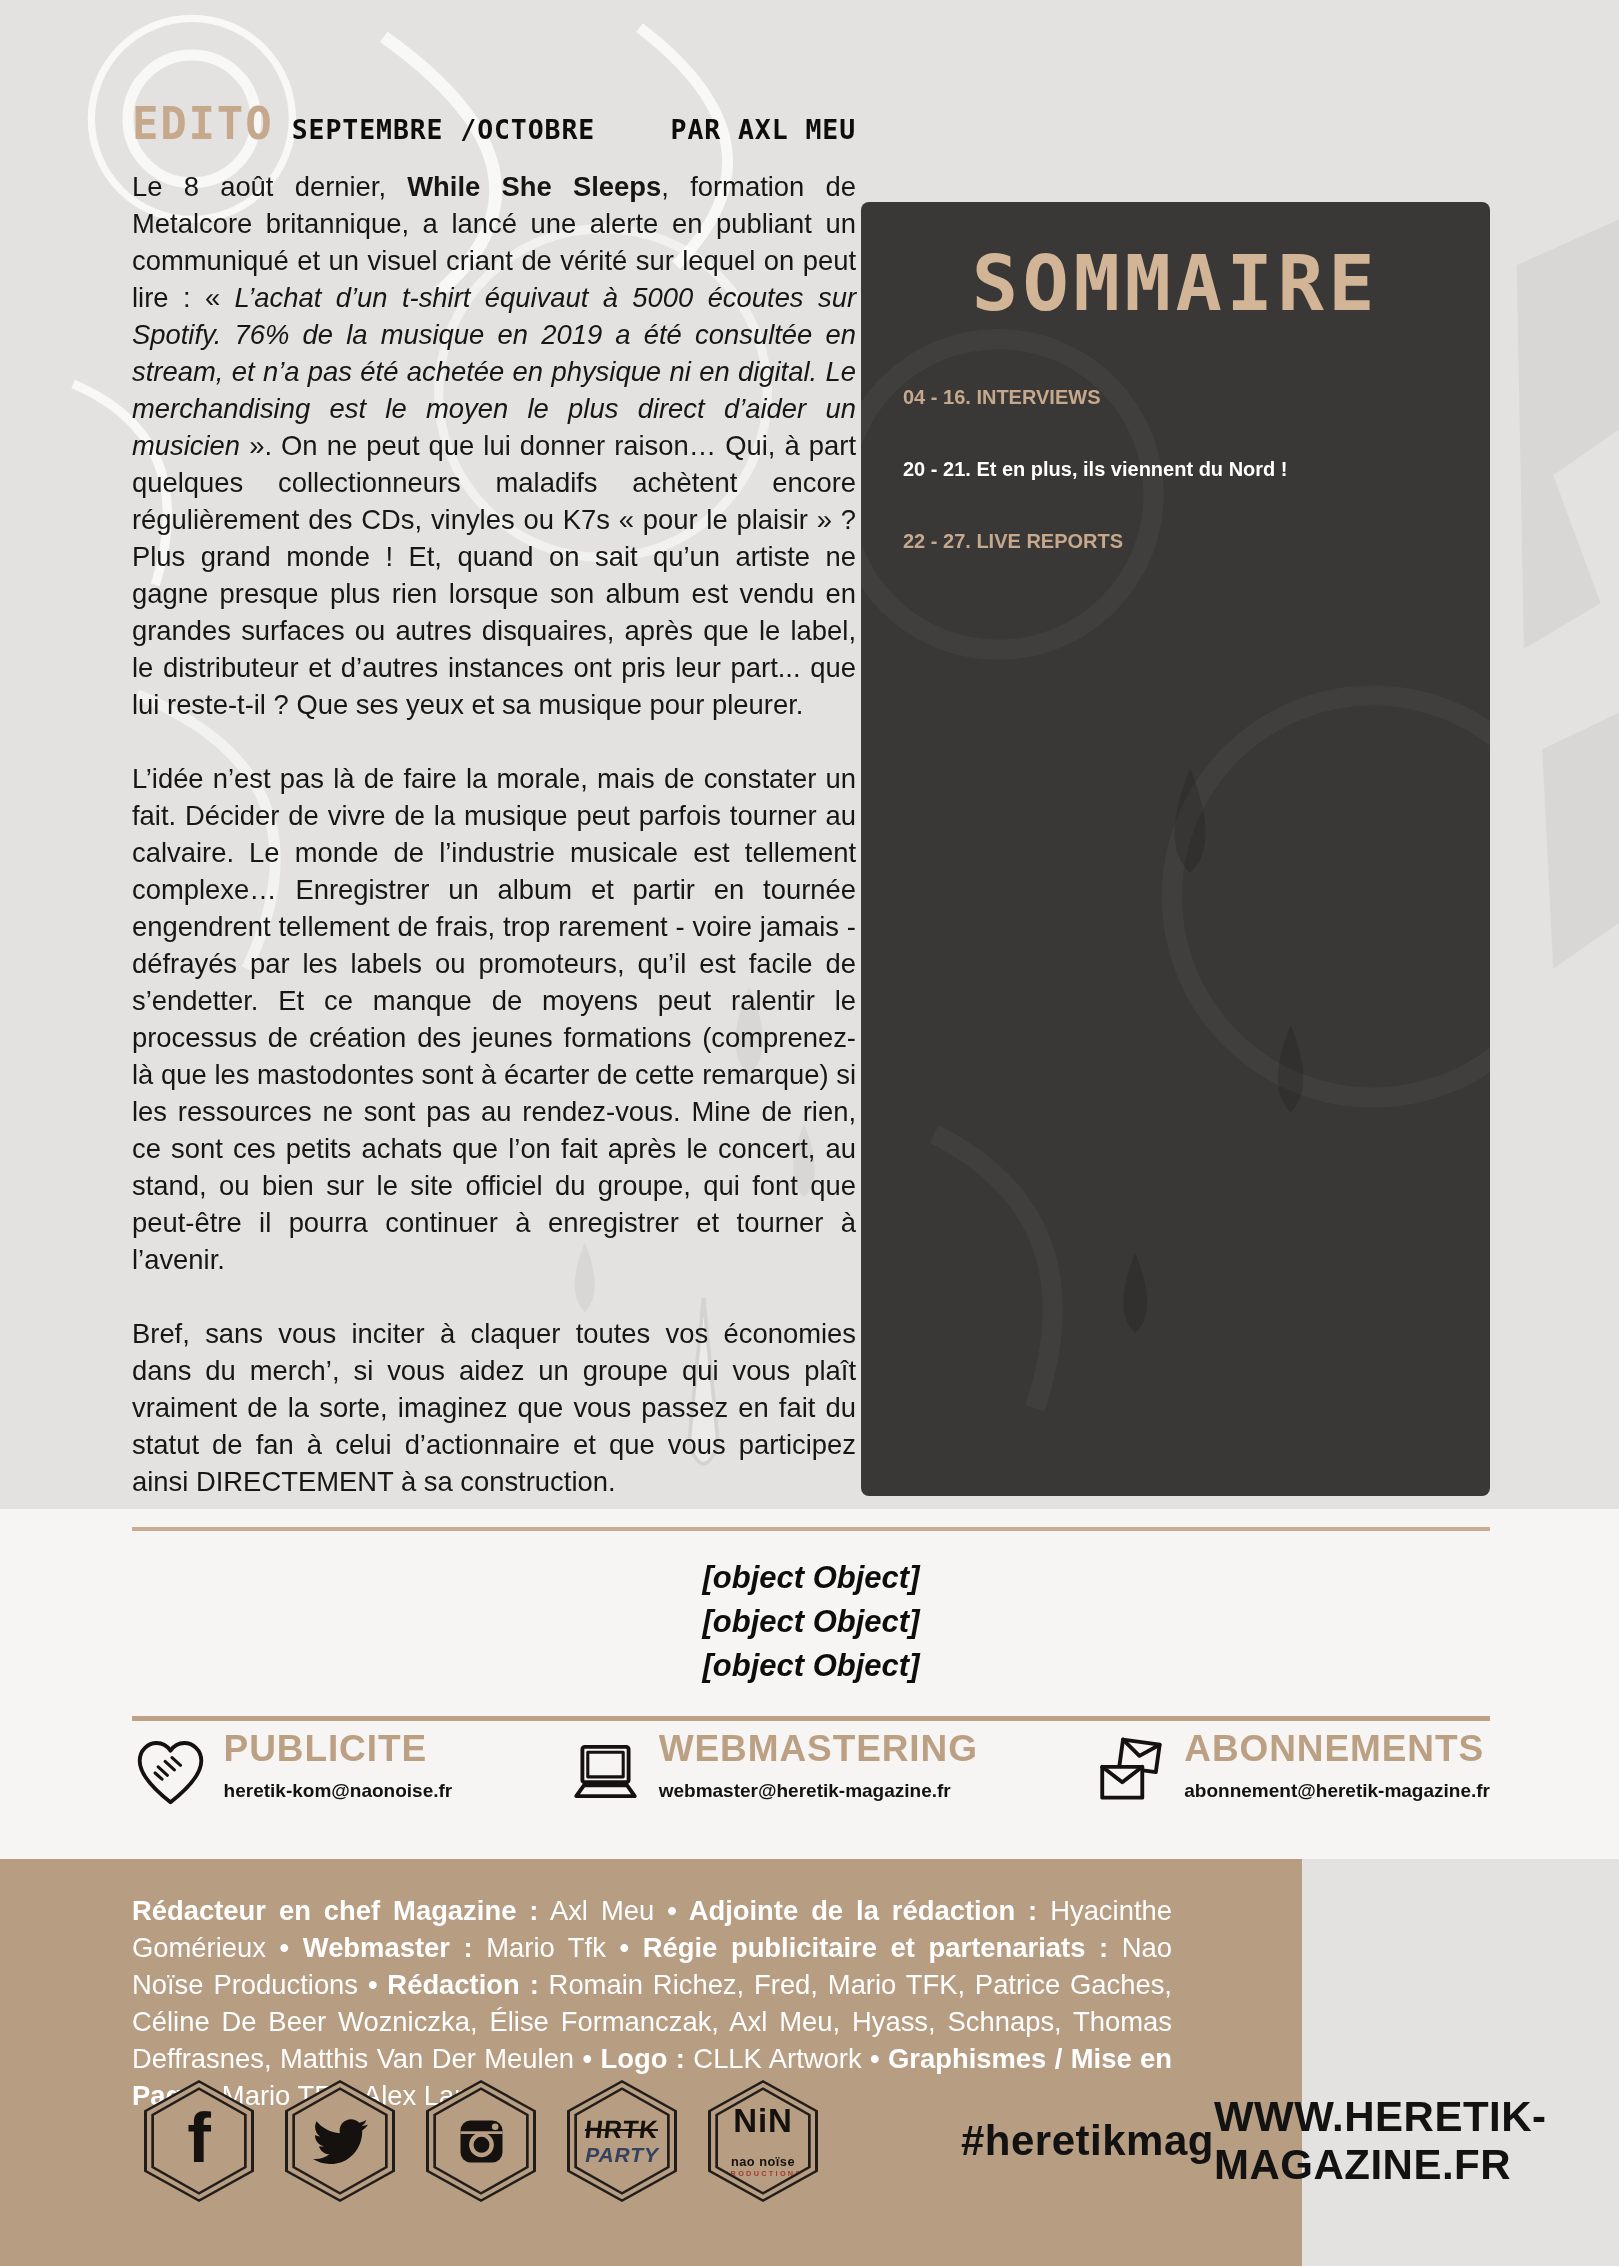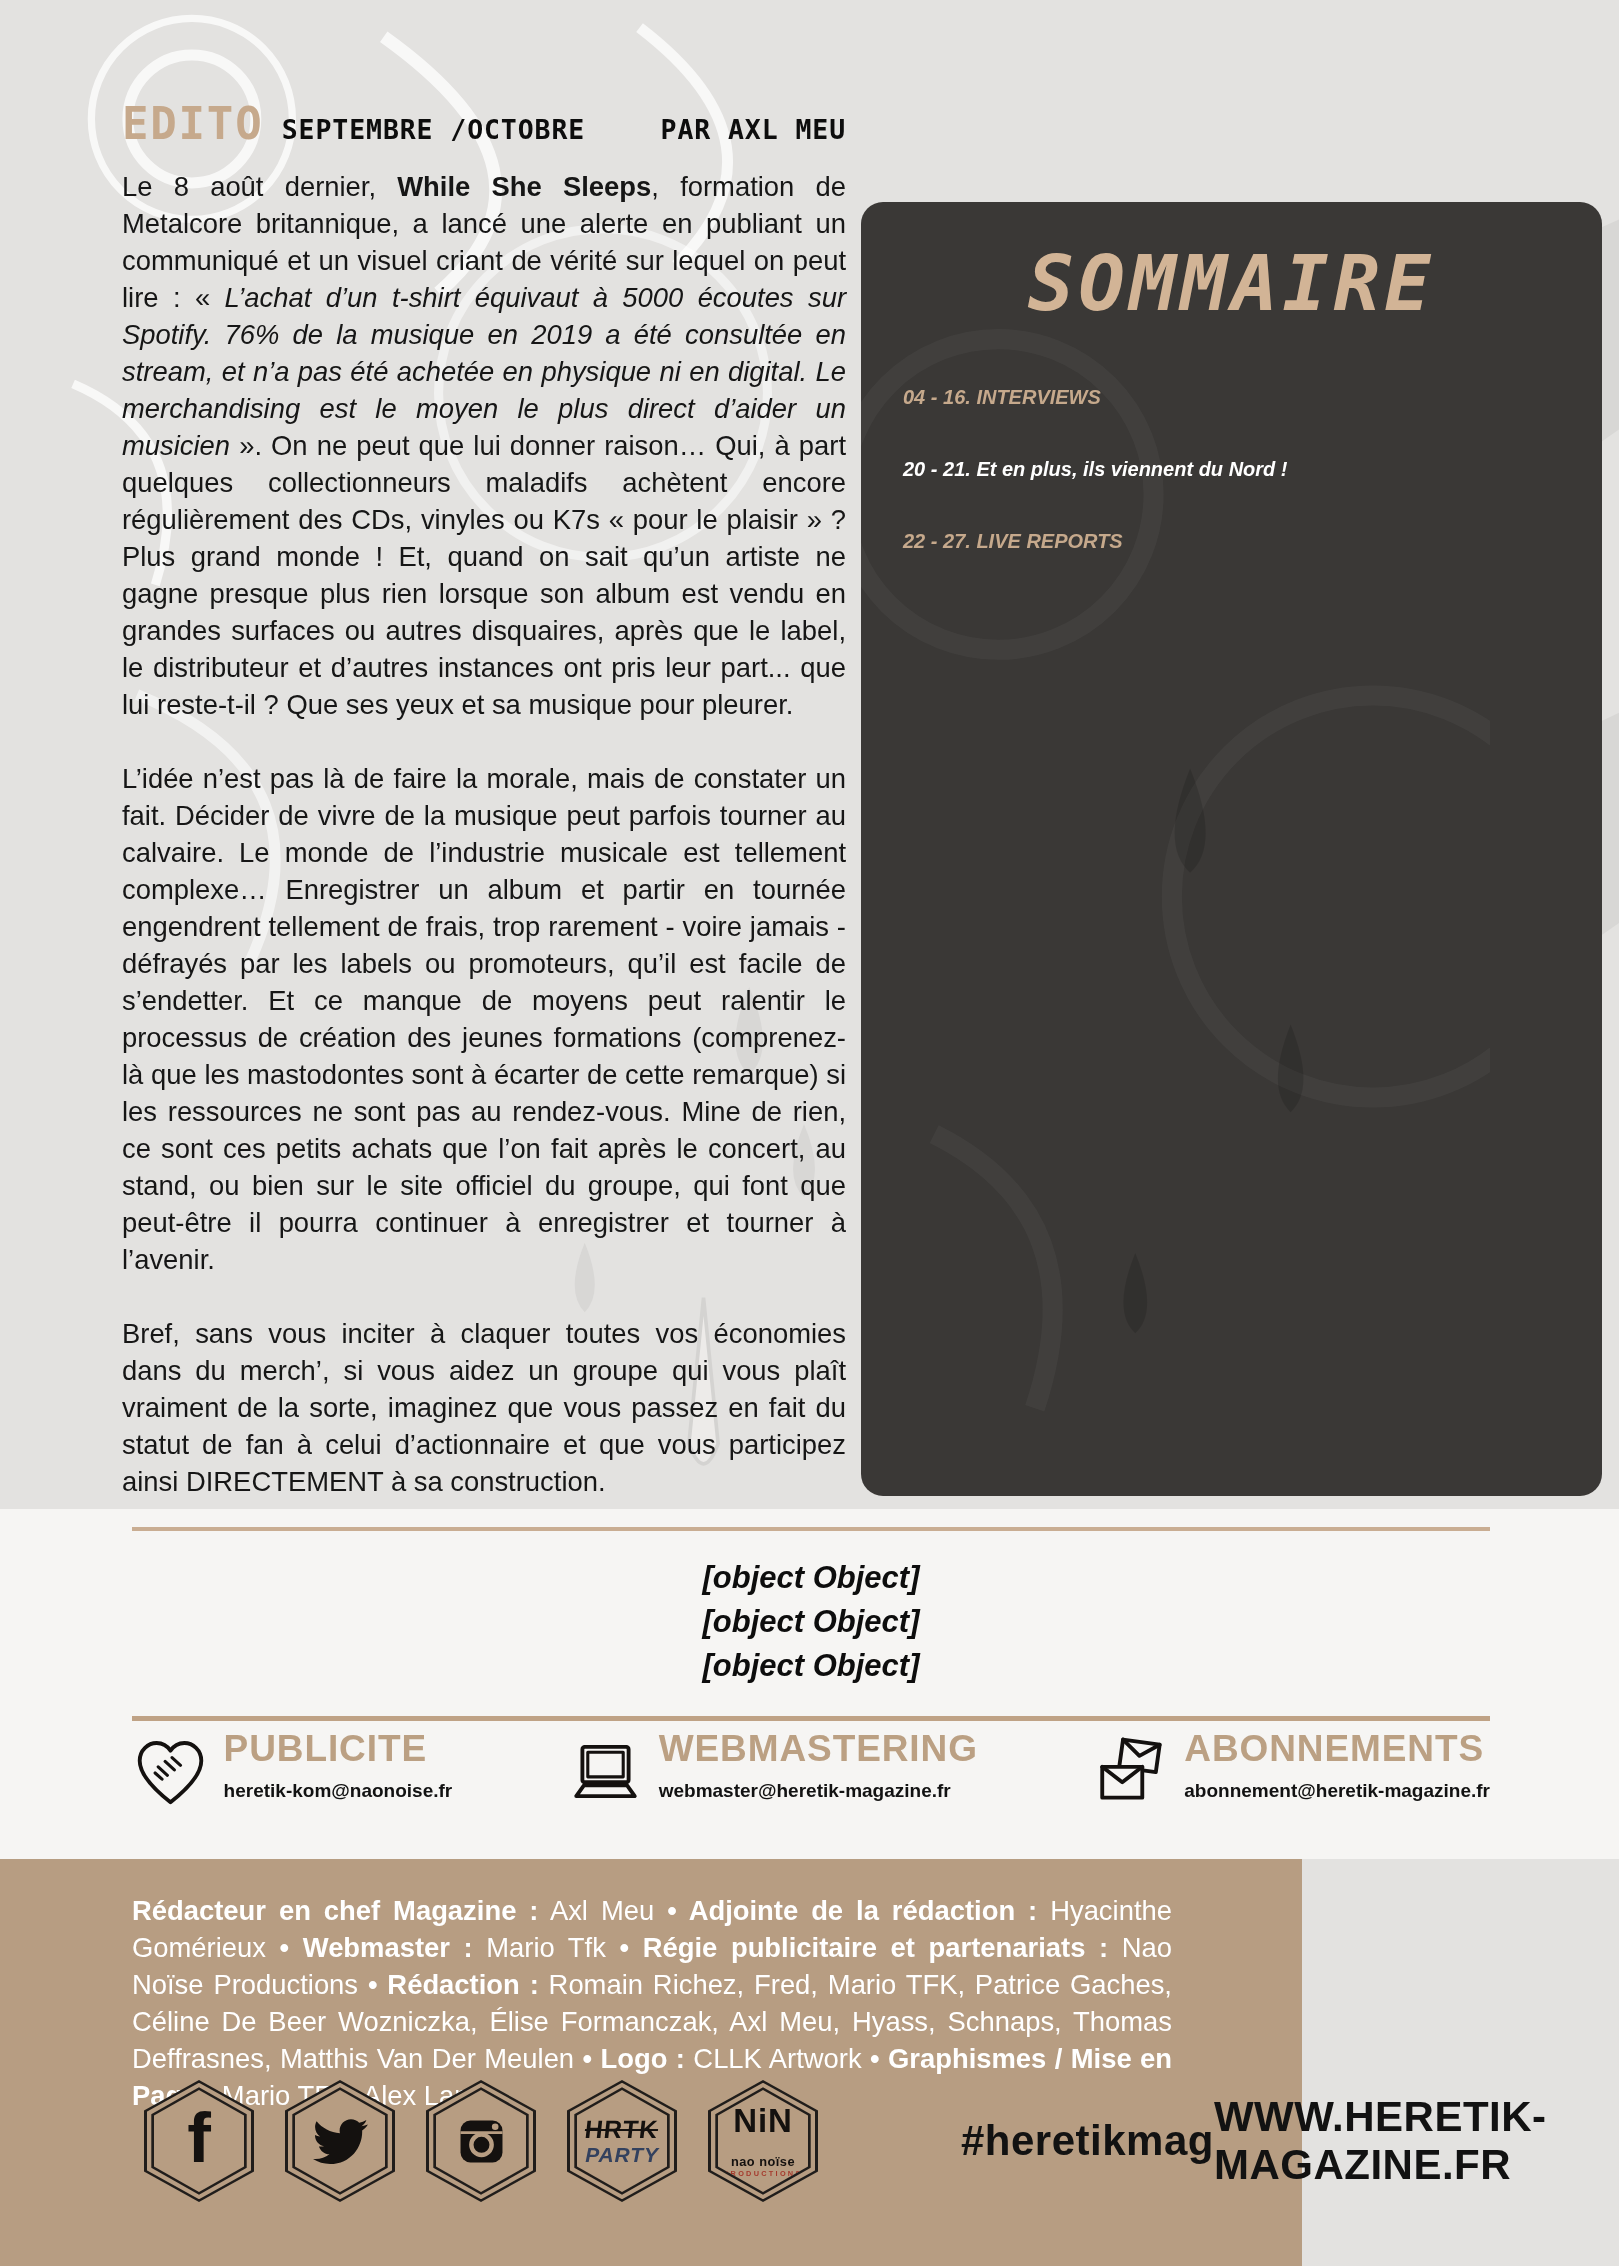--- a/index.html
+++ b/index.html
@@ -14,34 +14,34 @@
   .page{
     position:relative;width:1619px;height:2266px;margin:0 auto;
     background:#e3e2e0;overflow:hidden;
     font-family:"Liberation Sans",sans-serif;color:var(--ink);
   }
   
   .bg-decor{position:absolute;left:0;top:0;pointer-events:none;}
   
   .lower-strip{position:absolute;left:0;top:1509px;width:1619px;height:350px;background:#f6f5f3;}
   
-  .edito{position:absolute;left:122px;top:102px;width:724px;}
+  .edito{position:absolute;left:132px;top:102px;width:724px;}
   .edito-header{display:flex;align-items:baseline;font-family:"DejaVu Sans Mono",monospace;font-weight:bold;}
   .edito-title{font-size:44px;line-height:1;color:var(--tan);letter-spacing:1.8px;}
   .edito-subtitle{font-size:26.5px;color:#0d0d0d;margin-left:18.3px;letter-spacing:0.9px;}
   .edito-byline{font-size:26.5px;color:#0d0d0d;margin-left:auto;letter-spacing:0.9px;}
   .body-p{font-size:27.4px;line-height:37px;text-align:justify;margin:0 0 37px;}
   .edito .body-p:first-of-type{margin-top:22px;}
   .body-p b{font-weight:bold;}
   .body-p i{font-style:italic;}
   
   .sommaire{
-    position:absolute;left:861px;top:202px;width:741px;height:1294px;
-    background:var(--dark);border-radius:22px;box-sizing:border-box;
-    padding:27.4px 42px;overflow:hidden;font-style:italic;
+    position:absolute;left:861px;top:202px;width:629px;height:1294px;
+    background:var(--dark);border-radius:8px;box-sizing:border-box;
+    padding:27.4px 42px;overflow:hidden;
   }
   .sommaire-decor{position:absolute;left:0;top:0;pointer-events:none;}
   .sommaire-title{
     position:relative;font-family:"DejaVu Sans Mono",monospace;font-weight:bold;
     font-size:77px;line-height:1.05;color:var(--tan-bright);text-align:center;
     letter-spacing:4.6px;margin:14.6px 0 53px;
   }
   .group{position:relative;margin-bottom:33px;}
   .group-header{font-size:20px;font-weight:bold;line-height:39px;}
   .sommaire-item{font-size:27.4px;line-height:39px;padding-left:110px;white-space:nowrap;}

